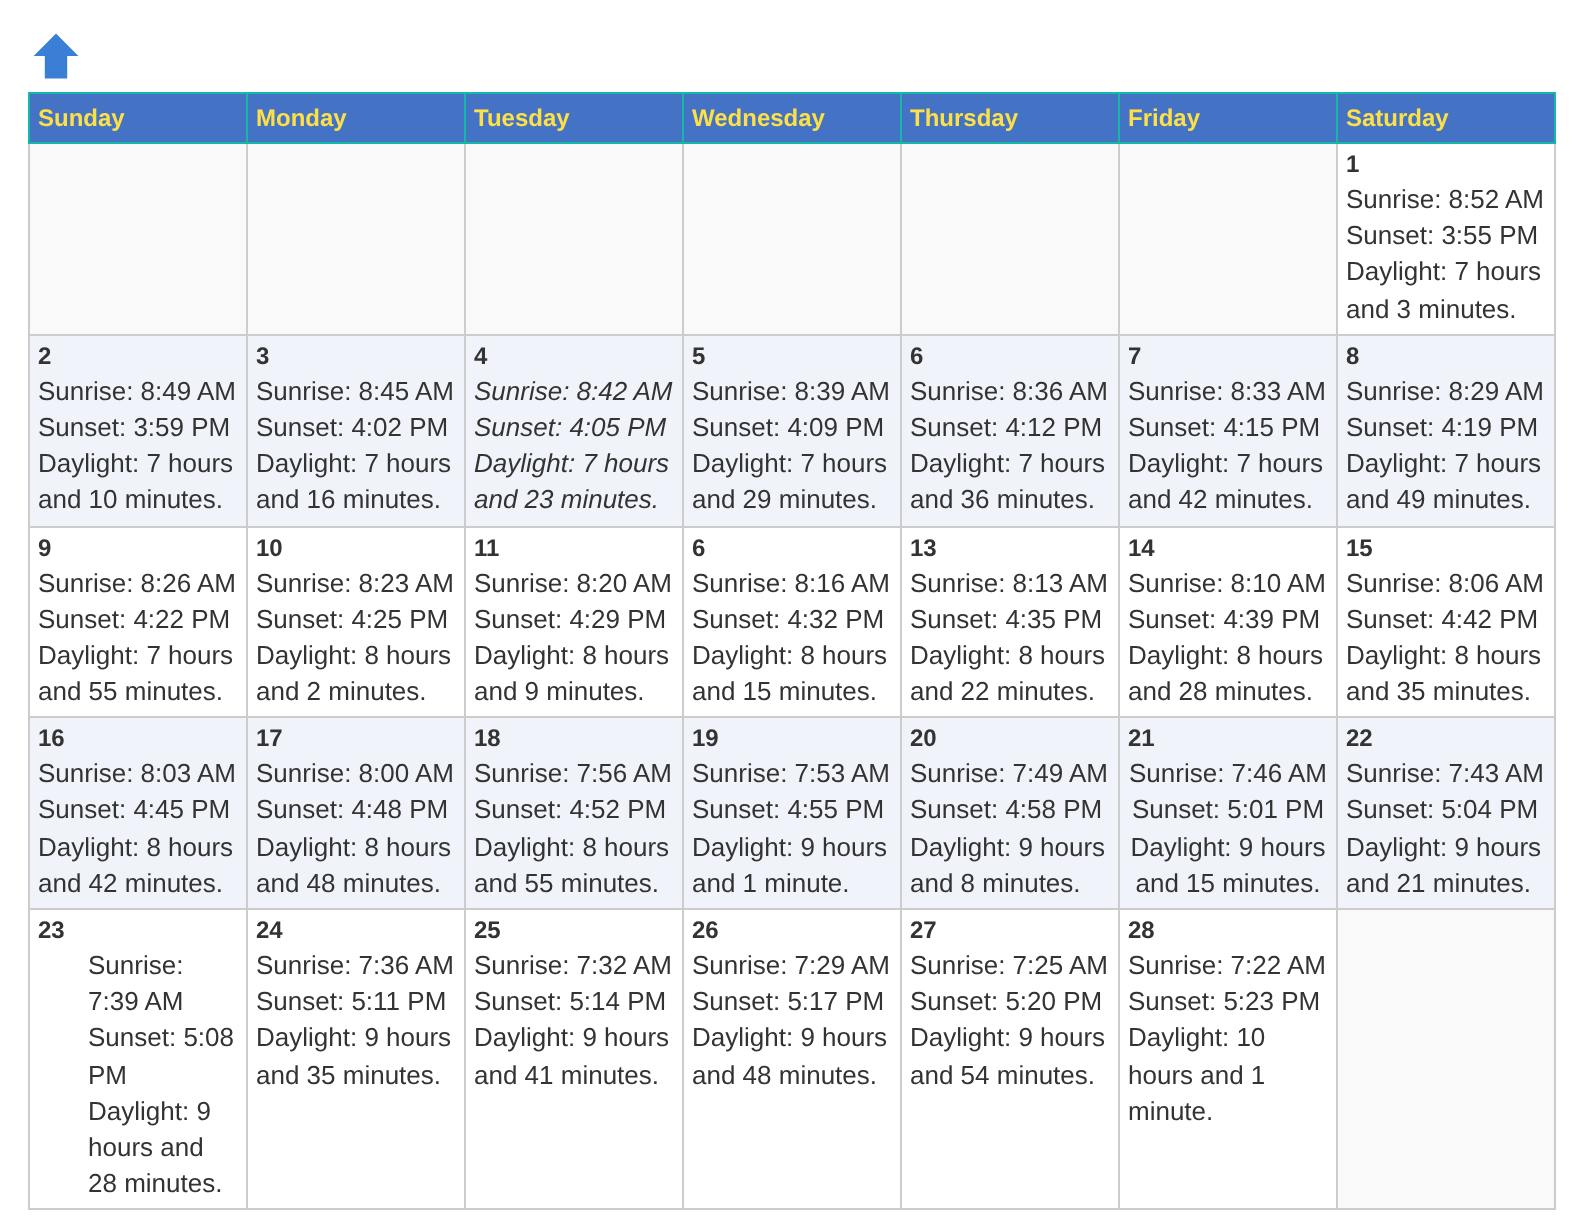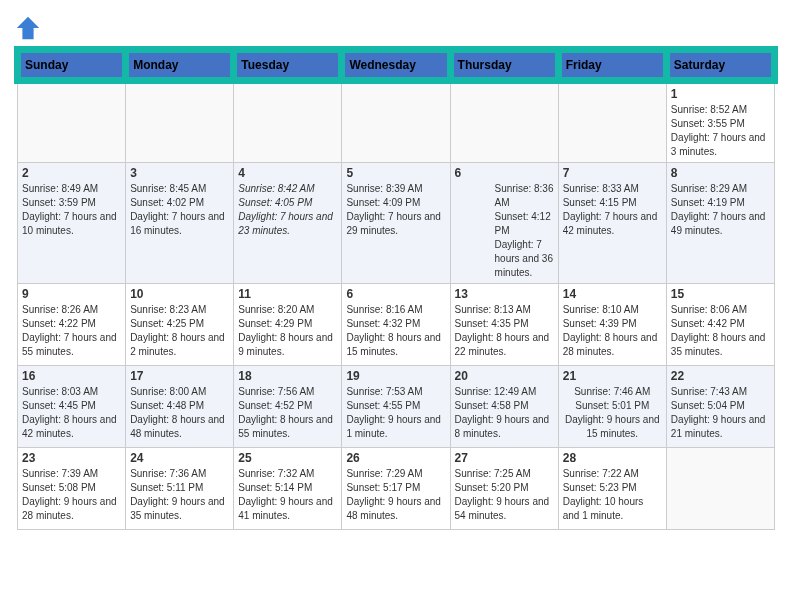--- a/index.html
+++ b/index.html
@@ -57,26 +57,26 @@
       font-size: 14px;
       color: #555;
     }
     .calendar {
       width: 100%;
       border-collapse: collapse;
       table-layout: fixed;
     }
     .calendar th {
       background-color: #4472c4;
-      color: #000000;
+      color: #fde047;
       font-size: 12px;
       font-weight: bold;
       padding: 5px 4px;
       text-align: left;
-      border: 7px solid #14b8a6;
+      border: 1px solid #14b8a6;
     }
     .calendar td {
       vertical-align: top;
       border: 1px solid #ccc;
       padding: 3px 4px;
       font-size: 9px;
       color: #333;
       height: 82px;
       background: #fff;
     }
@@ -84,21 +84,21 @@
       background: #f9f9f9;
     }
     .day-number {
       font-size: 12px;
       font-weight: bold;
       color: #333;
       display: block;
       margin-bottom: 2px;
     }
     .day-info {
-      font-size: 10px;
+      font-size: 13px;
       color: #333;
       line-height: 1.4;
     }
     .row-shaded td {
       background-color: #f0f4fa;
     }
   </style>
 </head>
 <body>
 
@@ -167,21 +167,21 @@
 Daylight: 7 hours and 23 minutes.</div>
           </td>
           <td>
             <span class="day-number">5</span>
             <div class="day-info" style="white-space: pre-line;">Sunrise: 8:39 AM
 Sunset: 4:09 PM
 Daylight: 7 hours and 29 minutes.</div>
           </td>
           <td>
             <span class="day-number">6</span>
-            <div class="day-info" style="white-space: pre-line; margin-left: 40px;">Sunrise: 8:36 AM
+            <div class="day-info" style="white-space: pre-line;">Sunrise: 8:36 AM
 Sunset: 4:12 PM
 Daylight: 7 hours and 36 minutes.</div>
           </td>
           <td>
             <span class="day-number">7</span>
             <div class="day-info" style="white-space: pre-line;">Sunrise: 8:33 AM
 Sunset: 4:15 PM
 Daylight: 7 hours and 42 minutes.</div>
           </td>
           <td>
@@ -255,41 +255,41 @@
 Daylight: 8 hours and 55 minutes.</div>
           </td>
           <td>
             <span class="day-number">19</span>
             <div class="day-info" style="white-space: pre-line;">Sunrise: 7:53 AM
 Sunset: 4:55 PM
 Daylight: 9 hours and 1 minute.</div>
           </td>
           <td>
             <span class="day-number">20</span>
-            <div class="day-info" style="white-space: pre-line;">Sunrise: 12:49 AM
+            <div class="day-info" style="white-space: pre-line;">Sunrise: 7:49 AM
 Sunset: 4:58 PM
 Daylight: 9 hours and 8 minutes.</div>
           </td>
           <td>
             <span class="day-number">21</span>
             <div class="day-info" style="white-space: pre-line; text-align: center;">Sunrise: 7:46 AM
 Sunset: 5:01 PM
 Daylight: 9 hours and 15 minutes.</div>
           </td>
           <td>
             <span class="day-number">22</span>
             <div class="day-info" style="white-space: pre-line;">Sunrise: 7:43 AM
 Sunset: 5:04 PM
 Daylight: 9 hours and 21 minutes.</div>
           </td>
         </tr>
         <tr>
           <td>
             <span class="day-number">23</span>
-            <div class="day-info" style="white-space: pre-line;">Sunrise: 7:39 AM
+            <div class="day-info" style="white-space: pre-line; margin-left: 25px;">Sunrise: 7:39 AM
 Sunset: 5:08 PM
 Daylight: 9 hours and 28 minutes.</div>
           </td>
           <td>
             <span class="day-number">24</span>
             <div class="day-info" style="white-space: pre-line;">Sunrise: 7:36 AM
 Sunset: 5:11 PM
 Daylight: 9 hours and 35 minutes.</div>
           </td>
           <td>

